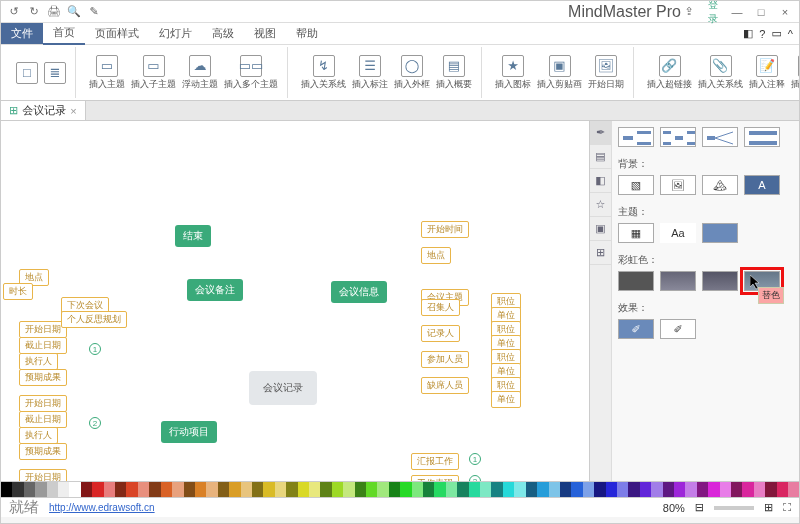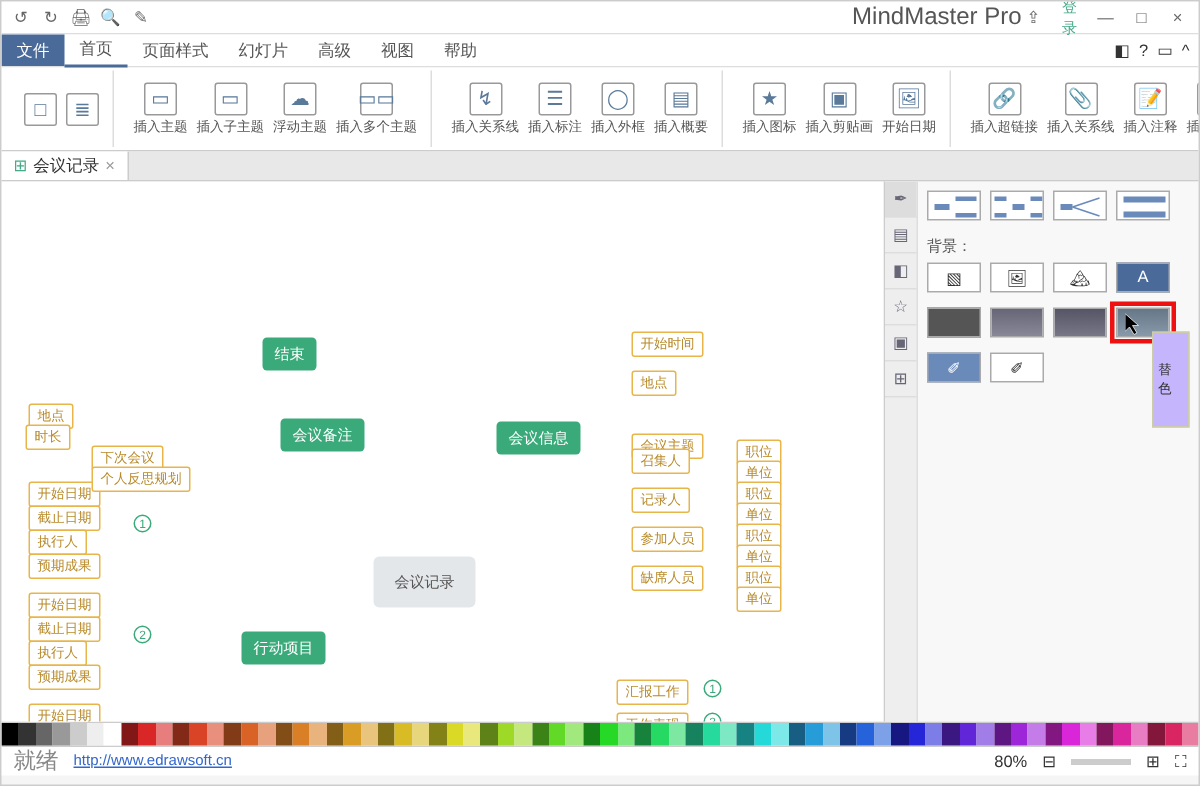--- a/index.html
+++ b/index.html
@@ -186,21 +186,21 @@
       <div class="node leaf" style="left: 18px; top: 232px;">执行人</div>
       <div class="node leaf" style="left: 18px; top: 248px;">预期成果</div>
       <div class="num" style="left: 88px; top: 222px;">1</div>
       <div class="node leaf" style="left: 18px; top: 274px;">开始日期</div>
       <div class="node leaf" style="left: 18px; top: 290px;">截止日期</div>
       <div class="node leaf" style="left: 18px; top: 306px;">执行人</div>
       <div class="node leaf" style="left: 18px; top: 322px;">预期成果</div>
       <div class="num" style="left: 88px; top: 296px;">2</div>
       <div class="node leaf" style="left: 18px; top: 348px;">开始日期</div>
       <div class="node leaf" style="left: 18px; top: 148px;">地点</div>
-      <div class="node leaf" style="left: 16px; top: 162px;">时长</div>
+      <div class="node leaf" style="left: 2px; top: 162px;">时长</div>
       <div class="node leaf" style="left: 60px; top: 176px;">下次会议</div>
       <div class="node leaf" style="left: 60px; top: 190px; text-align: center;">个人反思规划</div>
       <div class="node leaf" style="left: 420px; top: 100px;">开始时间</div>
       <div class="node leaf" style="left: 420px; top: 126px;">地点</div>
       <div class="node leaf" style="left: 420px; top: 168px; text-align: right;">会议主题</div>
       <div class="node leaf" style="left: 420px; top: 178px;">召集人</div>
       <div class="node leaf" style="left: 420px; top: 204px;">记录人</div>
       <div class="node leaf" style="left: 420px; top: 230px;">参加人员</div>
       <div class="node leaf" style="left: 420px; top: 256px;">缺席人员</div>
       <div class="node leaf" style="left: 490px; top: 172px;">职位</div>
@@ -263,32 +263,42 @@
         <div class="section">
           <div class="sh">背景：</div>
           <div class="thumbrow">
             <div class="thumb">▧</div>
             <div class="thumb">🖼</div>
             <div class="thumb">🏔</div>
             <div class="thumb" style="background:#4a6a9a;color:#fff">A</div>
           </div>
         </div>
         <div class="section">
+          <div class="sh">主题：</div>
+          <div class="thumbrow">
+            <div class="thumb">▦</div>
+            <div class="thumb" style="border:none">Aa</div>
+            <div class="thumb" style="background:#6a8aba"></div>
+          </div>
+        </div>
+        <div class="section">
+          <div class="sh">彩虹色：</div>
           <div class="thumbrow" style="position:relative">
             <div class="thumb" style="background:#555"></div>
             <div class="thumb" style="background:linear-gradient(#667,#889)"></div>
             <div class="thumb" style="background:linear-gradient(#556,#778)"></div>
             <div class="thumb sel" style="background:linear-gradient(#667788,#8899aa)"></div>
-            <span style="position:absolute;left:150px;top:16px;background:#c4b5fd;border:1px solid #cca;padding:18px 3px;font-size:9px">替色</span>
+            <span style="position:absolute;left:140px;top:16px;background:#fca5a5;border:1px solid #cca;padding:1px 3px;font-size:9px">替色</span>
             <svg class="cursor" style="left:132px;top:4px">
                 <path d="M0 0 L0 12 L3 9 L6 14 L8 13 L5 8 L9 8 Z" fill="#000" stroke="#fff" stroke-width="0.5"></path>
               </svg>
           </div>
         </div>
         <div class="section">
+          <div class="sh">效果：</div>
           <div class="thumbrow">
             <div class="thumb" style="background:#6a8aba;color:#fff">✐</div>
             <div class="thumb">✐</div>
           </div>
         </div>
       </div>
     </div>
   </div>
 </div>
 

